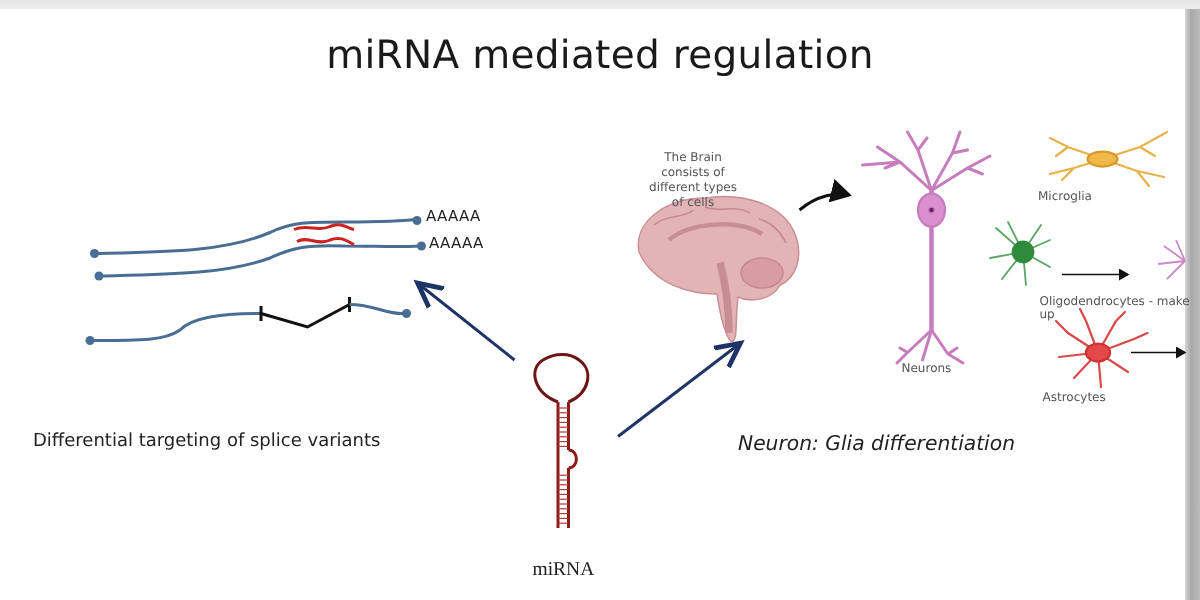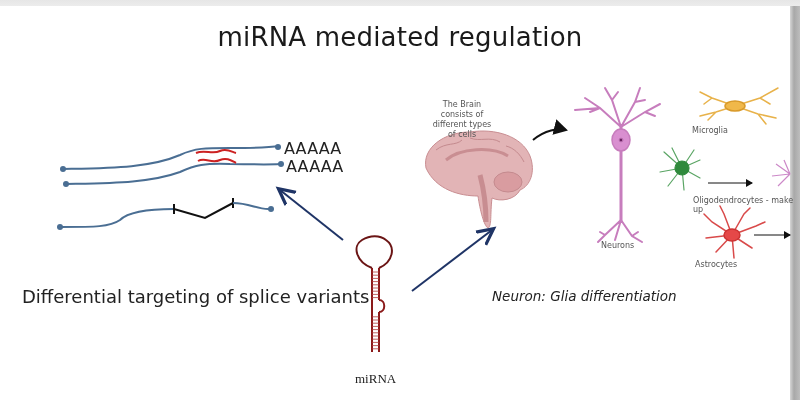--- a/index.html
+++ b/index.html
@@ -2,26 +2,26 @@
 <html><head>
 <meta charset="utf-8">
 <style>
   html,body{margin:0;padding:0;background:#ffffff;}
   body{width:800px;height:400px;position:relative;overflow:hidden;font-family:"DejaVu Sans",sans-serif;}
   .topbar{position:absolute;left:0;top:0;width:800px;height:6px;background:linear-gradient(#e6e6e6,#ececec);}
   .rightshadow{position:absolute;right:0;top:6px;width:10px;height:394px;background:linear-gradient(90deg,#d6d6d6,#a8a8a8 40%,#bdbdbd);}
   .title{position:absolute;left:0;width:800px;top:22px;text-align:center;font-family:"DejaVu Sans",sans-serif;font-size:26px;letter-spacing:0.2px;color:#1a1a1a;}
   svg{position:absolute;left:0;top:0;}
   .lbl{position:absolute;color:#222;font-family:"DejaVu Sans",sans-serif;margin-top:12px;}
-  .caption-left{left:22px;top:274px;font-size:18px;}
+  .caption-left{left:22px;top:274px;font-size:12px;}
   .caption-right{left:492px;top:276px;font-size:13.5px;font-style:italic;}
   .mirna-label{left:355px;top:359px;font-size:13px;font-family:Liberation Serif, serif;}
   .brain-text{left:428px;top:88px;width:68px;text-align:center;font-size:8px;line-height:10px;color:#555;}
   .small{position:absolute;font-size:8px;color:#555;font-family:"DejaVu Sans",sans-serif;}
-  .polyA{position:absolute;font-size:16px;color:#222;font-family:"DejaVu Sans",sans-serif;letter-spacing:0.2px;}
+  .polyA{position:absolute;font-size:10px;color:#222;font-family:"DejaVu Sans",sans-serif;letter-spacing:0.2px;}
 </style>
 </head>
 <body>
 
 <div class="topbar"></div>
 <div class="rightshadow"></div>
 
 <div class="title">miRNA mediated regulation</div>
 
 <svg width="800" height="400" viewBox="0 0 800 400">

